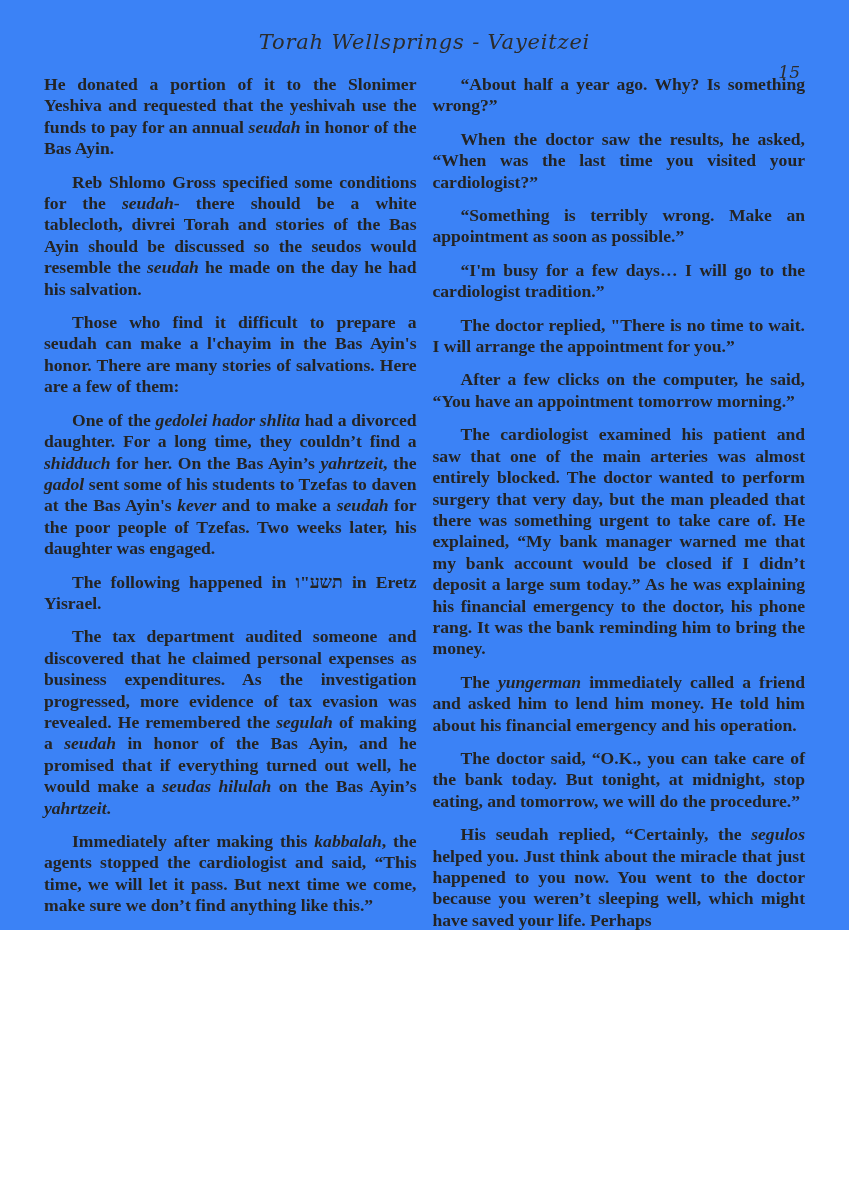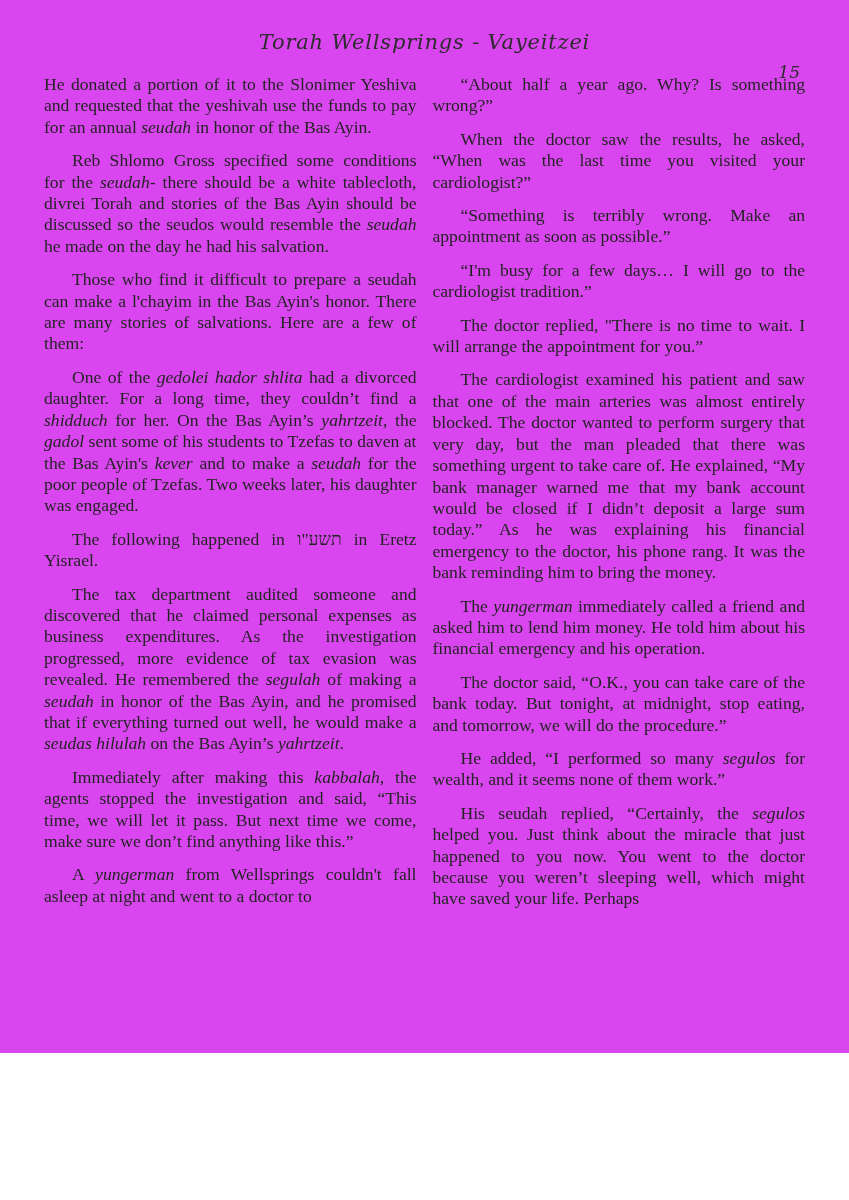--- a/index.html
+++ b/index.html
@@ -3,22 +3,22 @@
 <meta charset="utf-8">
 <style>
   html, body {
     margin: 0;
     padding: 0;
     background: #ffffff;
   }
   .page {
     position: relative;
     width: 849px;
-    height: 1053px;
-    background: #d946ef;
+    height: 930px;
+    background: #3b82f6;
     overflow: hidden;
     font-family: "Liberation Serif", serif;
     color: #242424;
   }
   .page-header {
     position: relative;
     padding-top: 29px;
     height: 28px;
     text-align: center;
   }
@@ -41,20 +41,21 @@
     font-style: italic;
     color: #2c2c2c;
     font-family: "DejaVu Serif", "Liberation Serif", serif;
     margin-top: 29px;
   }
   .page-body {
     display: flex;
     gap: 16px;
     padding: 0 44px;
     margin-top: 17px;
+    font-weight: bold;
   }
   .col {
     flex: 1 1 0;
     text-align: justify;
     text-justify: inter-word;
     font-size: 17.6px;
     line-height: 21.4px;
   }
   .col p {
     margin: 0 0 12px 0;
@@ -76,29 +77,29 @@
     <span class="page-number">15</span>
   </header>
   <main class="page-body">
     <div class="col">
         <p class="no-indent"><span>He donated a portion of it to the Slonimer Yeshiva and requested that the yeshivah use the funds to pay for an annual </span><i>seudah</i><span> in honor of the Bas Ayin.</span></p>
         <p><span>Reb Shlomo Gross specified some conditions for the </span><i>seudah</i><span>- there should be a white tablecloth, divrei Torah and stories of the Bas Ayin should be discussed so the seudos would resemble the </span><i>seudah</i><span> he made on the day he had his salvation.</span></p>
         <p><span>Those who find it difficult to prepare a seudah can make a l'chayim in the Bas Ayin's honor. There are many stories of salvations. Here are a few of them:</span></p>
         <p><span>One of the </span><i>gedolei hador shlita</i><span> had a divorced daughter. For a long time, they couldn’t find a </span><i>shidduch</i><span> for her. On the Bas Ayin’s </span><i>yahrtzeit</i><span>, the </span><i>gadol</i><span> sent some of his students to Tzefas to daven at the Bas Ayin's </span><i>kever</i><span> and to make a </span><i>seudah</i><span> for the poor people of Tzefas. Two weeks later, his daughter was engaged.</span></p>
         <p><span>The following happened in תשע"ו in Eretz Yisrael.</span></p>
         <p><span>The tax department audited someone and discovered that he claimed personal expenses as business expenditures. As the investigation progressed, more evidence of tax evasion was revealed. He remembered the </span><i>segulah</i><span> of making a </span><i>seudah</i><span> in honor of the Bas Ayin, and he promised that if everything turned out well, he would make a </span><i>seudas hilulah</i><span> on the Bas Ayin’s </span><i>yahrtzeit</i><span>.</span></p>
-        <p><span>Immediately after making this </span><i>kabbalah</i><span>, the agents stopped the investigation and said, “This time, we will let it pass. But next time we come, make sure we don’t find anything like this.”</span></p>
+        <p><span>Immediately after making this </span><i>kabbalah</i><span>, the agents stopped the cardiologist and said, “This time, we will let it pass. But next time we come, make sure we don’t find anything like this.”</span></p>
         <p><span>A </span><i>yungerman</i><span> from Wellsprings couldn't fall asleep at night and went to a doctor to</span></p>
       </div>
     <div class="col">
         <p><span>“About half a year ago. Why? Is something wrong?”</span></p>
         <p><span>When the doctor saw the results, he asked, “When was the last time you visited your cardiologist?”</span></p>
         <p><span>“Something is terribly wrong. Make an appointment as soon as possible.”</span></p>
         <p><span>“I'm busy for a few days… I will go to the cardiologist tradition.”</span></p>
         <p><span>The doctor replied, "There is no time to wait. I will arrange the appointment for you.”</span></p>
+        <p><span>After a few clicks on the computer, he said, “You have an appointment tomorrow morning.”</span></p>
         <p><span>The cardiologist examined his patient and saw that one of the main arteries was almost entirely blocked. The doctor wanted to perform surgery that very day, but the man pleaded that there was something urgent to take care of. He explained, “My bank manager warned me that my bank account would be closed if I didn’t deposit a large sum today.” As he was explaining his financial emergency to the doctor, his phone rang. It was the bank reminding him to bring the money.</span></p>
         <p><span>The </span><i>yungerman</i><span> immediately called a friend and asked him to lend him money. He told him about his financial emergency and his operation.</span></p>
         <p><span>The doctor said, “O.K., you can take care of the bank today. But tonight, at midnight, stop eating, and tomorrow, we will do the procedure.”</span></p>
-        <p><span>He added, “I performed so many </span><i>segulos</i><span> for wealth, and it seems none of them work.”</span></p>
         <p><span>His seudah replied, “Certainly, the </span><i>segulos</i><span> helped you. Just think about the miracle that just happened to you now. You went to the doctor because you weren’t sleeping well, which might have saved your life. Perhaps</span></p>
       </div>
   </main>
 </div>
 
 </body></html>

